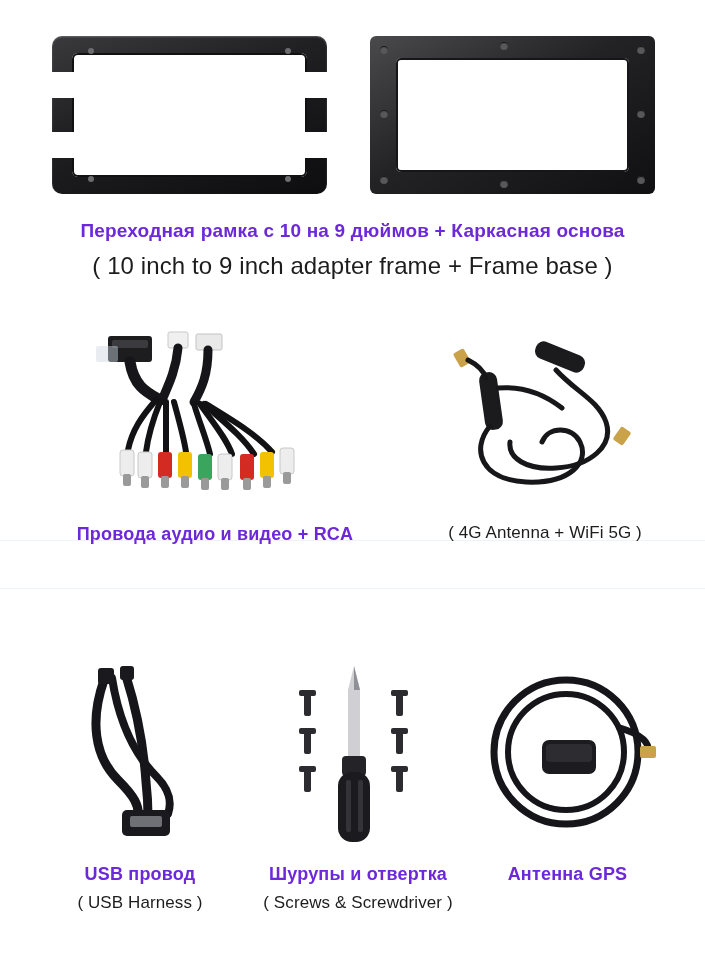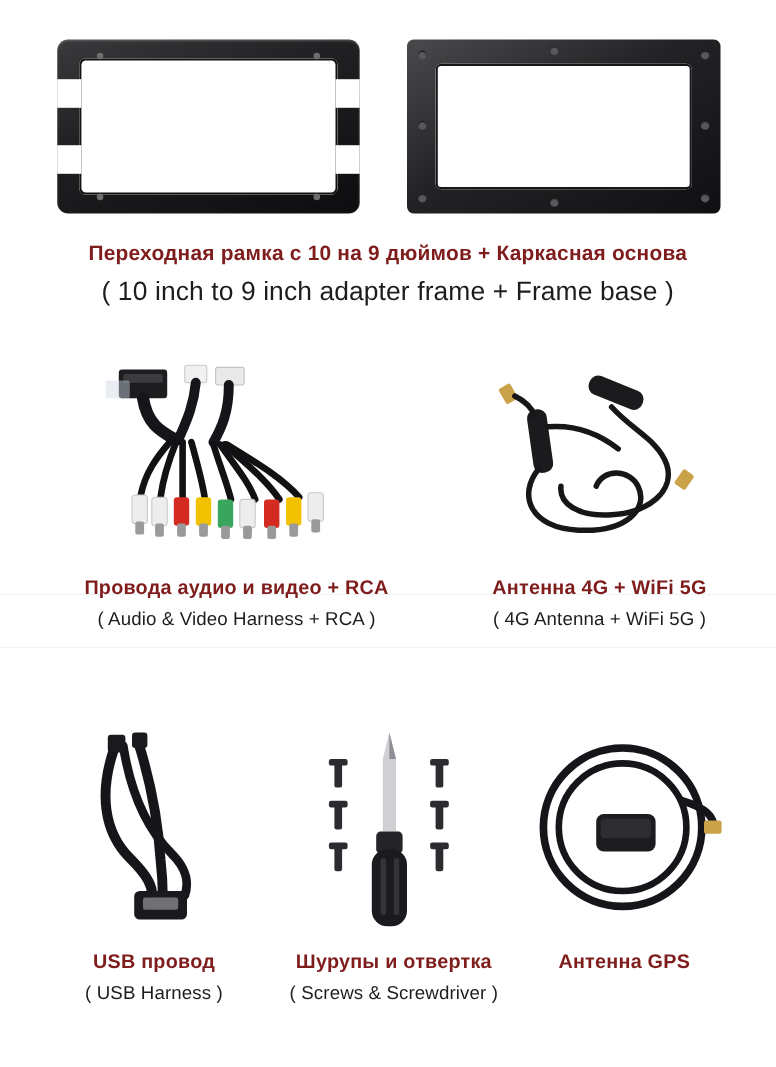--- a/index.html
+++ b/index.html
@@ -24,21 +24,21 @@
 
   
   .caption {
     text-align: center;
     line-height: 1.35;
   }
   .caption .ru {
     font-size: 18px;
     font-weight: bold;
     letter-spacing: 0.2px;
-    color: #7f1d1d;
+    color: #6d28d9;
     display: block;
     margin-bottom: 6px;
   }
   .caption .en {
     font-size: 17px;
     font-weight: normal;
     color: #1d1d1d;
     display: block;
     letter-spacing: 0.1px;
   }
@@ -335,25 +335,23 @@
         <path d="M68 58 C 92 56, 114 64, 132 78" stroke="#17171a" stroke-width="5" fill="none" stroke-linecap="round"></path>
 
         <rect x="26" y="20" width="12" height="16" rx="2" fill="#c9a24a" transform="rotate(-30 32 28)"></rect>
         <rect x="186" y="98" width="12" height="16" rx="2" fill="#c9a24a" transform="rotate(35 192 106)"></rect>
         <path d="M38 30 C 50 36, 54 42, 56 48" stroke="#17171a" stroke-width="5" fill="none" stroke-linecap="round"></path>
       </svg>
     </div>
 
     <div class="caption cap2-left">
       <span class="ru">Провода аудио и видео + RCA</span>
-      <span class="en">( Audio &amp; Video Harness + RCA )</span>
     </div>
 
     <div class="caption cap2-right">
-      <span class="ru">Антенна 4G + WiFi 5G</span>
       <span class="en">( 4G Antenna + WiFi 5G )</span>
     </div>
   </div>
 
   <div class="section-three">
 
     <div class="art-usb">
       <svg viewBox="0 0 180 190" width="180" height="190">
         <path d="M44 20 C 30 60, 34 96, 58 120 C 74 136, 80 146, 78 158" stroke="#15151a" stroke-width="9" fill="none" stroke-linecap="round"></path>
         <path d="M66 16 C 78 54, 84 92, 86 122 C 88 140, 88 150, 88 156" stroke="#15151a" stroke-width="9" fill="none" stroke-linecap="round"></path>

